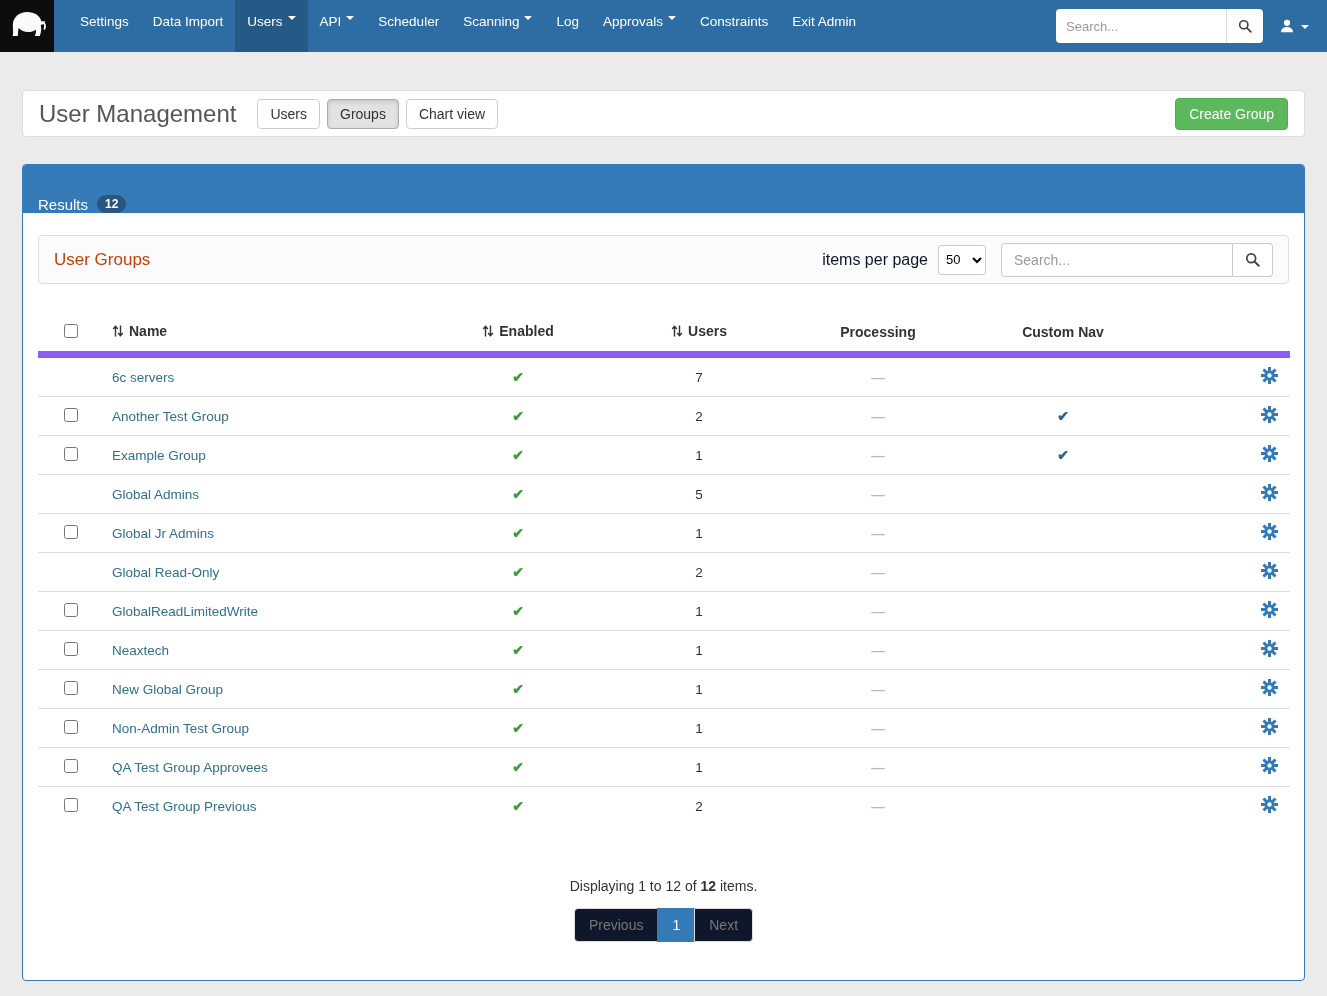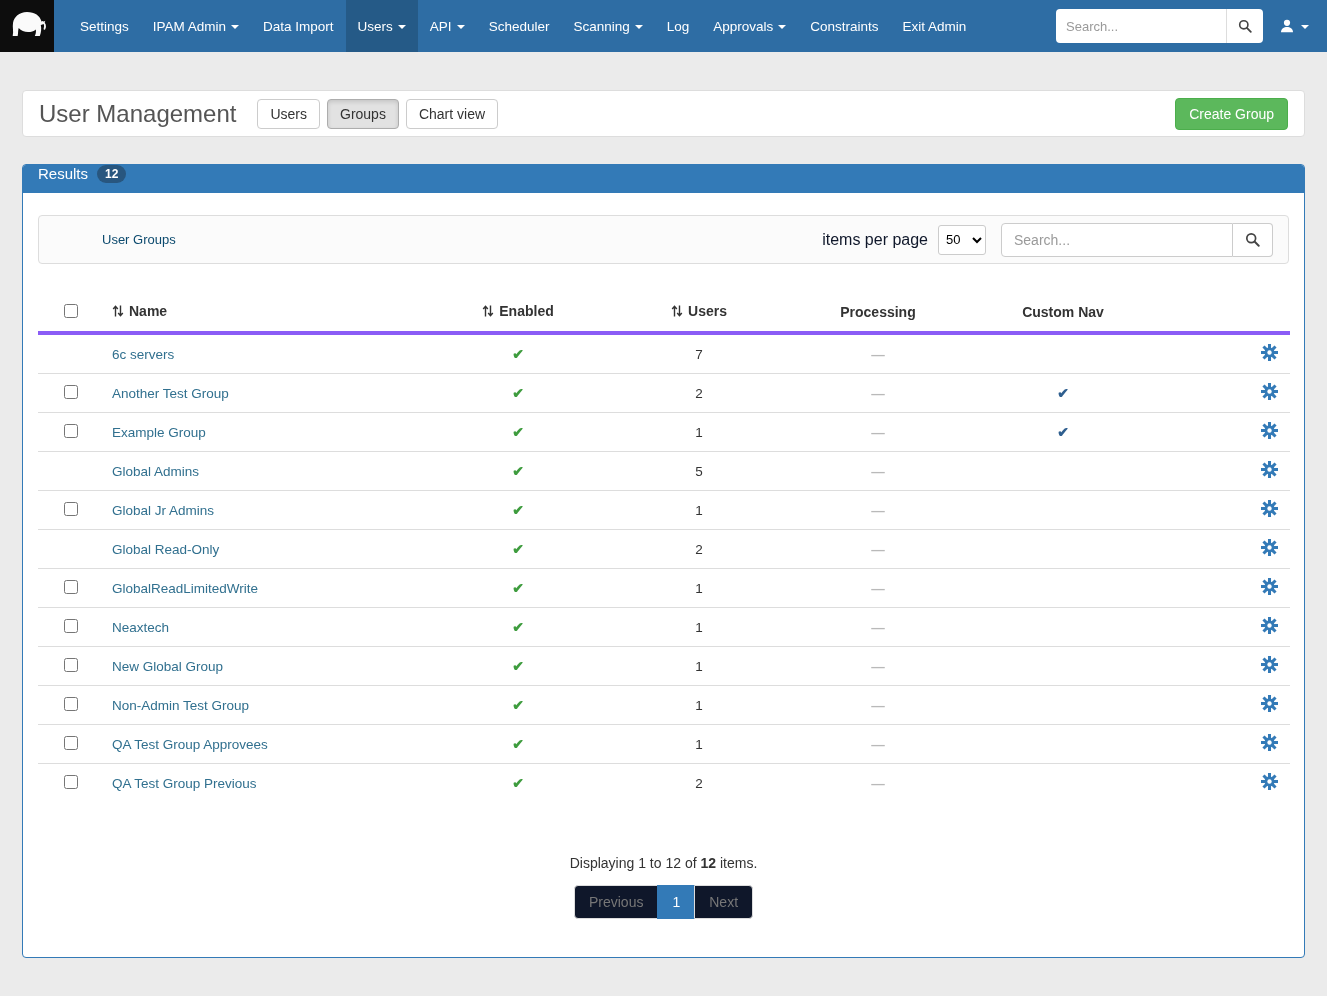--- a/index.html
+++ b/index.html
@@ -11,21 +11,21 @@
   }
   a { cursor: pointer; text-decoration: none; }
   button { font-family: inherit; cursor: pointer; }
   input, select { font-family: inherit; }
   ::placeholder { color: #9a9a9a; }
 
   
   .navbar { height: 52px; background: #2e6da4; display: flex; align-items: stretch; }
   .logo { width: 54px; background: #0d0d0d; display: flex; align-items: center; justify-content: center; flex: 0 0 auto; }
   .nav-items { display: flex; align-items: stretch; margin-left: 14px; }
-  .nav-item { display: flex; align-items: center; gap: 5px; padding: 14px 12px; color: #fff; font-size: 13.5px; white-space: nowrap; }
+  .nav-item { display: flex; gap: 5px; padding: 14px 12px; color: #fff; font-size: 13.5px; white-space: nowrap; }
   .nav-item.active { background: #255a87; }
   .caret { width: 0; height: 0; border-left: 4px solid transparent; border-right: 4px solid transparent; border-top: 4px solid #fff; display: inline-block; margin-top: 2px; }
   .nav-right { margin-left: auto; display: flex; align-items: center; padding-right: 10px; }
   .nav-search { display: flex; align-items: center; }
   .nav-search input { width: 170px; height: 34px; border: none; border-radius: 4px 0 0 4px; padding: 6px 10px; font-size: 13px; outline: none; }
   .nav-search button { height: 34px; width: 37px; background: #fff; border: none; border-left: 1px solid #ddd; border-radius: 0 4px 4px 0; display: flex; align-items: center; justify-content: center; }
   .nav-user { display: flex; align-items: center; gap: 6px; padding: 0 8px 0 16px; }
 
   
   .page { padding: 0 22px; }
@@ -33,36 +33,36 @@
   .panel-um { margin-top: 38px; background: #fff; border: 1px solid #ddd; border-radius: 4px; display: flex; align-items: center; padding: 7px 16px; height: 47px; }
   .um-title { font-size: 24px; font-weight: normal; color: #555; margin-right: 21px; }
   .tabs { display: flex; }
   .btn { display: inline-block; padding: 6px 12px; border: 1px solid #ccc; border-radius: 4px; background: #fff; color: #333; font-size: 14px; }
   .tabs .btn + .btn { margin-left: 7px; }
   .btn.active { background: #e2e2e2; border-color: #adadad; box-shadow: inset 0 2px 4px rgba(0,0,0,.13); }
   .btn-success { margin-left: auto; background: #5cb85c; border: 1px solid #4cae4c; color: #fff; padding: 7px 13px; }
 
   
   .panel-results { margin-top: 27px; background: #fff; border: 1px solid #337ab7; border-radius: 4px; margin-bottom: 21px; }
-  .results-heading { background: #337ab7; color: #fff; height: 28px; display: flex; align-items: flex-start; gap: 9px; padding: 0 15px; border-radius: 3px 3px 0 0; font-size: 15px; }
+  .results-heading { background: #337ab7; color: #fff; height: 48px; display: flex; align-items: flex-end; gap: 9px; padding: 0 15px; border-radius: 3px 3px 0 0; font-size: 15px; }
   .badge { background: #28567f; color: #fff; border-radius: 10px; padding: 2px 8px; font-size: 12px; font-weight: bold; line-height: 1.2; }
   .results-body { padding: 15px 15px 38px; }
 
   .toolbar { margin-top: 7px; border: 1px solid #ddd; border-radius: 4px; background: #fbfbfb; display: flex; align-items: center; padding: 7px 15px; height: 49px; }
-  .toolbar-title { font-size: 13px; color: #0c4a6e; margin-left: 48px; }
+  .toolbar-title { font-size: 17px; color: #c2410c; }
   .toolbar-right { margin-left: auto; display: flex; align-items: center; gap: 10px; }
   .ipp-label { font-size: 16px; color: #0f172a; }
   select.ipp { height: 30px; width: 48px; border: 1px solid #ccc; border-radius: 3px; background: #fff; font-size: 13px; padding: 0 3px; }
   .search-group { display: flex; margin-left: 5px; }
   .search-group input { width: 232px; height: 34px; border: 1px solid #ccc; border-radius: 4px 0 0 4px; padding: 6px 12px; font-size: 14px; outline: none; }
   .search-group button { width: 40px; height: 34px; border: 1px solid #ccc; border-left: none; background: #fff; border-radius: 0 4px 4px 0; display: flex; align-items: center; justify-content: center; }
 
   
   table.groups { width: 100%; border-collapse: collapse; margin-top: 29px; table-layout: fixed; }
-  th { font-weight: bold; color: #333; font-size: 14px; padding: 10px 8px; border-bottom: 4px solid #8b5cf6; text-align: left; }
+  th { font-weight: bold; color: #333; font-size: 14px; padding: 10px 8px; border-bottom: 7px solid #8b5cf6; text-align: left; }
   td { padding: 9px 8px; border-top: 1px solid #ddd; font-size: 13.5px; height: 39px; vertical-align: middle; }
   .c-center { text-align: center; }
   .c-check { text-align: center; }
   .c-gear { text-align: right; padding-right: 12px; }
   .group-link { color: #31708f; }
   .check { font-size: 14px; font-weight: bold; }
   .enabled-check { color: #3e9c3e; }
   .nav-check { color: #2f5f8f; }
   .processing-dash { color: #b9b9b9; font-weight: bold; }
   .sort-icon { margin-right: 5px; vertical-align: -2px; display: inline-block; }
@@ -85,24 +85,20 @@
     <svg width="42" height="34" viewBox="0 0 42 34">
       <path fill="#fafafa" d="M21 3c-8 0-13 5-14 11-.7 4.4.8 8-.3 13h5c.6-3 .2-5.5 1-8 2.2 2.8 5.8 4 9.3 4 3 0 5.8-.8 7.8-2.6.4 2.6 0 4.6-1 6.6h5c1.4-3.4 1.8-7.4 1-11 2.4-.2 4-1.8 4.5-4.2-1.2.9-2.6 1.2-3.8.7C34 6.6 28.8 3 21 3z"></path>
       <path fill="none" stroke="#fafafa" stroke-width="1.8" stroke-linecap="round" d="M36.5 13c2.2 1.2 3 4 2 6.8"></path>
     </svg>
   </div>
 
   <div class="nav-items">
       <a class="nav-item">
     <span>Settings</span>
 
-  </a>
-      <a class="nav-item">
-    <span>IPAM Admin</span>
-    <span class="caret"></span>
   </a>
       <a class="nav-item">
     <span>Data Import</span>
 
   </a>
       <a class="nav-item active">
     <span>Users</span>
     <span class="caret"></span>
   </a>
       <a class="nav-item">

